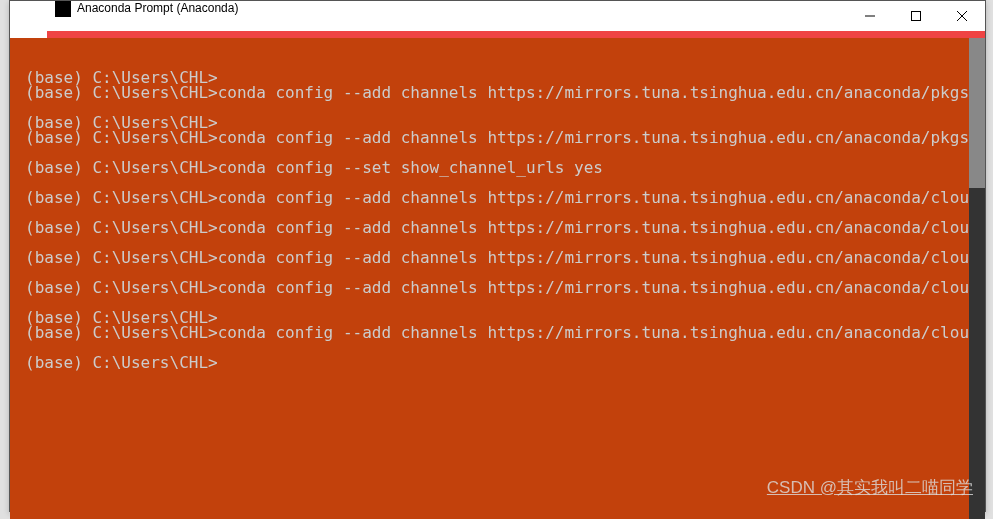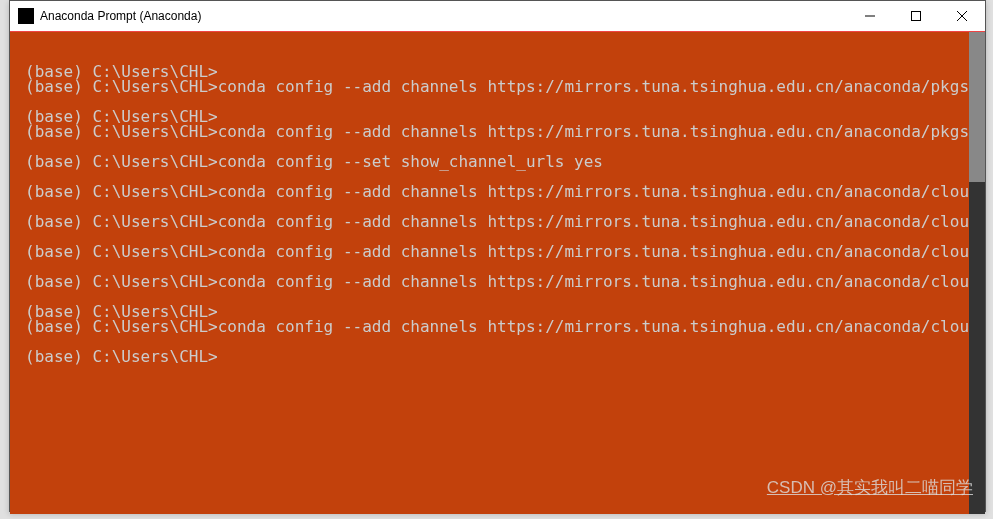--- a/index.html
+++ b/index.html
@@ -19,22 +19,22 @@
     width: 975px;
     height: 510px;
     background: #fff;
     border: 1px solid #555;
     box-shadow: 0 2px 6px rgba(0,0,0,0.2);
   }
   .titlebar {
     height: 30px;
     background: #fff;
     display: flex;
-    align-items: center;
-    border-bottom: 1px solid #ef4444;
+    border-bottom: 7px solid #ef4444;
+    margin-left: 37px;
   }
   .titlebar .icon {
     width: 16px;
     height: 16px;
     margin: 0 6px 0 8px;
     background: #000;
   }
   .titlebar .title {
     flex: 1;
     font-family: "Segoe UI", sans-serif;

